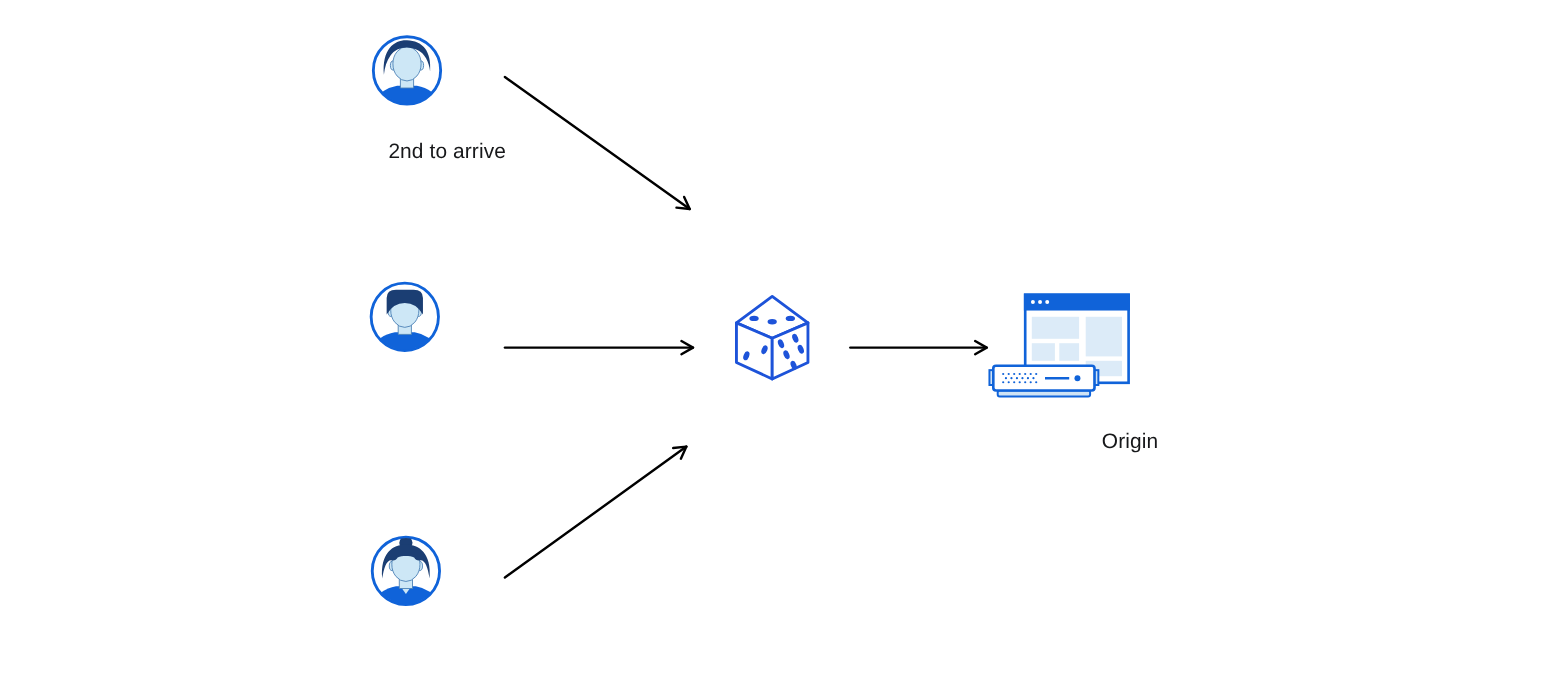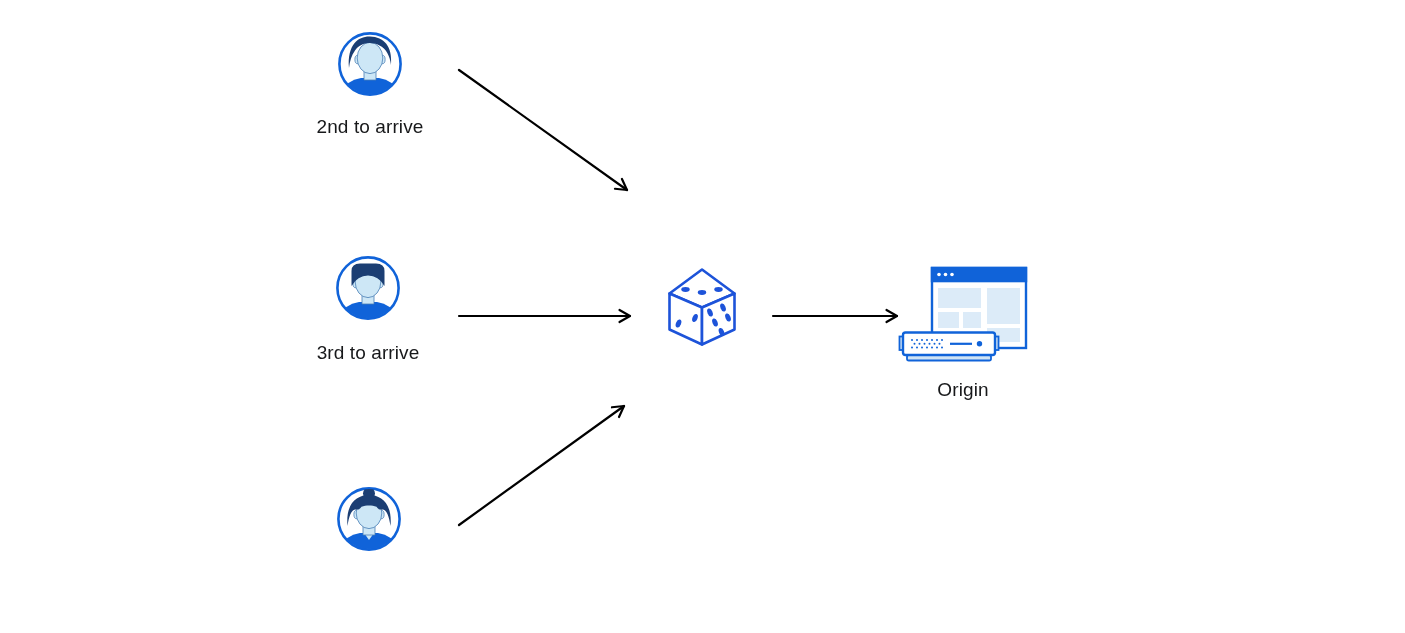--- a/index.html
+++ b/index.html
@@ -8,25 +8,26 @@
     width: 1405px;
     height: 633px;
     background: #ffffff;
     overflow: hidden;
     font-family: "Liberation Sans", "DejaVu Sans", sans-serif;
   }
   .abs { position: absolute; }
   .node-label {
     position: absolute;
     width: 180px;
-    text-align: center;
+    text-align: right;
     font-size: 19px;
     line-height: 22px;
     color: #17181a;
     letter-spacing: 0.1px;
+    margin-top: 12px;
   }
   .avatar { width: 66px; height: 66px; display: block; }
   .arrows-overlay {
     position: absolute;
     left: 0; top: 0;
     width: 1405px; height: 633px;
     pointer-events: none;
   }
 </style>
 </head>
@@ -65,21 +66,20 @@
       <g clip-path="url(#clipB)">
         <path d="M1,66 Q7,50 24,47 L42,47 Q59,50 65,66 Z" fill="#1063d9"></path>
         <path d="M27,34 H39 V49 H27 Z" fill="#cde7f6" stroke="#4a7fb5" stroke-width="0.8"></path>
         <ellipse cx="20.5" cy="28.5" rx="2.6" ry="4.2" fill="#cde7f6" stroke="#4a7fb5" stroke-width="0.8"></ellipse>
         <ellipse cx="45.5" cy="28.5" rx="2.6" ry="4.2" fill="#cde7f6" stroke="#4a7fb5" stroke-width="0.8"></ellipse>
         <ellipse cx="33" cy="27" rx="12.8" ry="15.6" fill="#cde7f6" stroke="#4a7fb5" stroke-width="0.8"></ellipse>
         <path d="M16.5,31 L16.5,16 Q16.5,8.5 25,8.5 L41,8.5 Q49.5,8.5 49.5,16 L49.5,31 Q43.5,20.5 33,20.5 Q22.5,20.5 16.5,31 Z" fill="#1b3e73"></path>
       </g>
     </svg>
   </div>
-  <div class="node-label" style="left:278px; top:342px;">3rd to arrive</div>
 
   <div class="abs" style="left:336px; top:486px;">
     <svg class="avatar" viewBox="0 0 66 66">
       <defs>
           <clipPath id="clipC">
             <circle cx="33" cy="33" r="30"></circle>
           </clipPath>
         </defs>
       <circle cx="33" cy="33" r="30.6" fill="#ffffff" stroke="#1063d9" stroke-width="2.6"></circle>
       <g clip-path="url(#clipC)">

